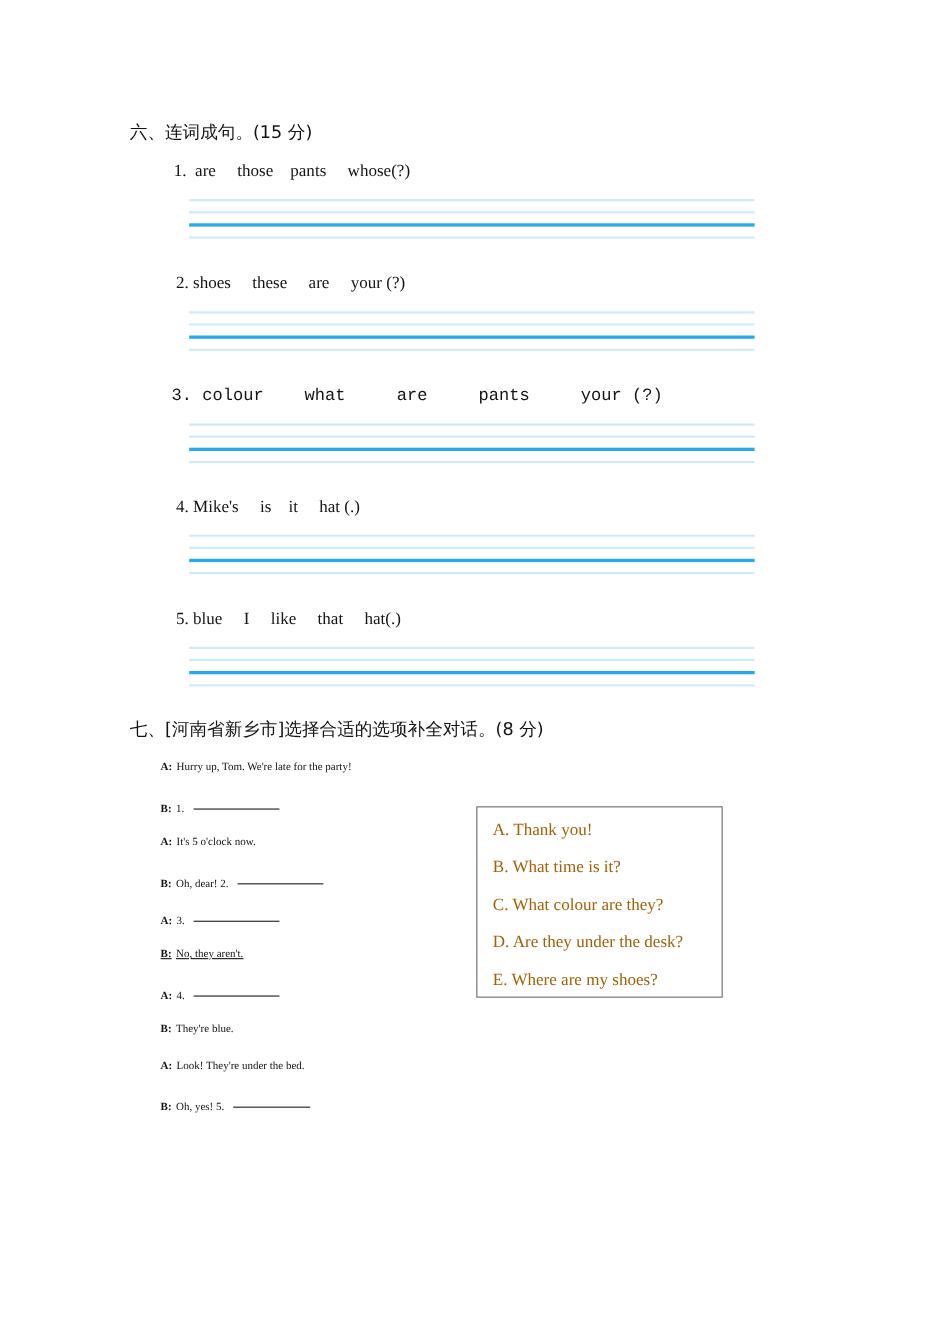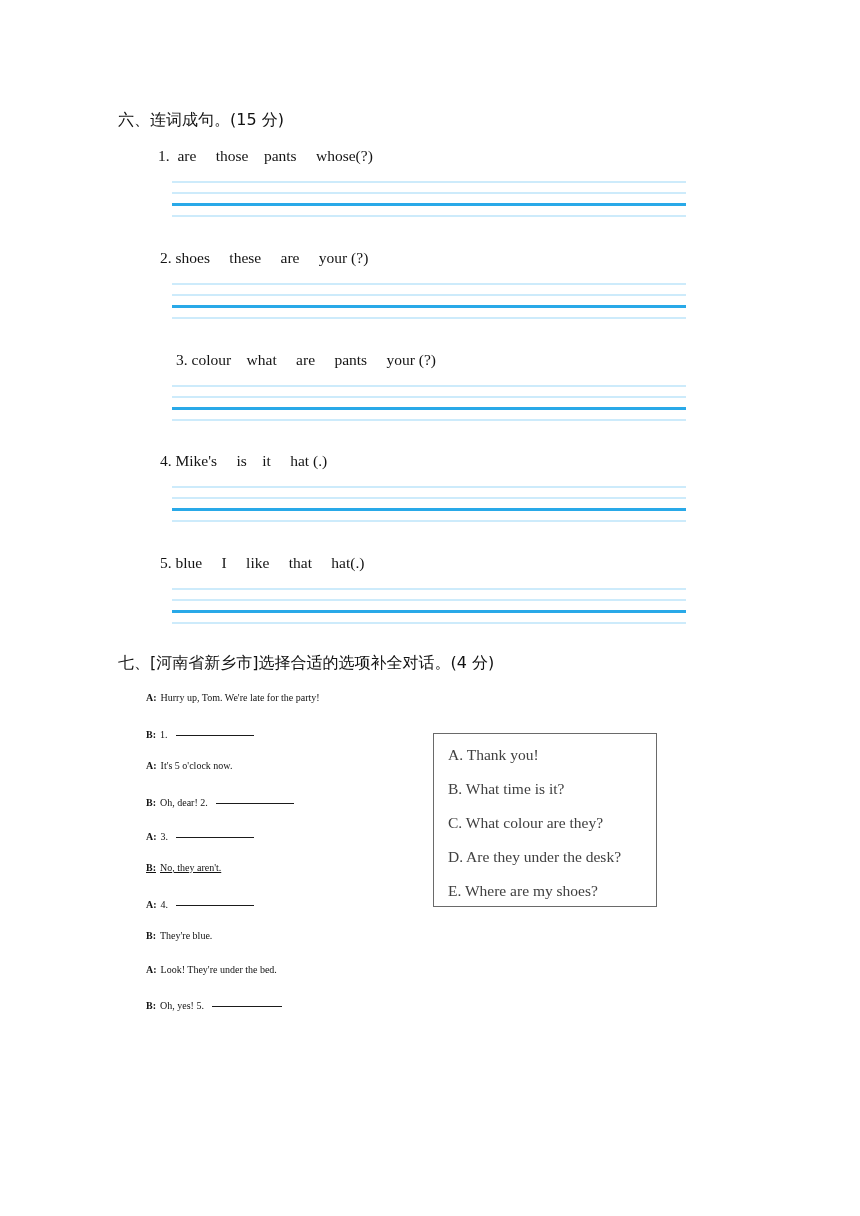--- a/index.html
+++ b/index.html
@@ -107,21 +107,21 @@
   .options-box {
     position: absolute;
     border: 1.5px solid #6a6a6a;
     background: #ffffff;
     box-sizing: border-box;
     padding: 11px 14px 13px 14px;
   }
   .options-box .opt {
     font-size: 15.5px;
     line-height: 20px;
-    color: #404040;
+    color: #a16207;
     margin-bottom: 14px;
     white-space: nowrap;
   }
   .options-box .opt:last-child { margin-bottom: 0; }
 </style>
 </head>
 <body>
 
 <div class="page">
 
@@ -138,21 +138,21 @@
   </div>
 
   <div class="scramble-item" style="left:160px; top:248px;">2. shoes     these     are     your (?)</div>
   <div class="writing-block" style="left:172px; top:283px;">
     <div class="rule r1"></div>
     <div class="rule r2"></div>
     <div class="rule r3"></div>
     <div class="rule r4"></div>
   </div>
 
-  <div class="scramble-item" style="left:176px; top:350px;">3. colour    what     are     pants     your (?)</div>
+  <div class="scramble-item" style="left:156px; top:350px;font-family:Liberation Mono, monospace;">3. colour    what     are     pants     your (?)</div>
   <div class="writing-block" style="left:172px; top:385px;">
     <div class="rule r1"></div>
     <div class="rule r2"></div>
     <div class="rule r3"></div>
     <div class="rule r4"></div>
   </div>
 
   <div class="scramble-item" style="left:160px; top:451px;">4. Mike's     is    it     hat (.)</div>
   <div class="writing-block" style="left:172px; top:486px;">
     <div class="rule r1"></div>
@@ -163,21 +163,21 @@
 
   <div class="scramble-item" style="left:160px; top:553px;">5. blue     I     like     that     hat(.)</div>
   <div class="writing-block" style="left:172px; top:588px;">
     <div class="rule r1"></div>
     <div class="rule r2"></div>
     <div class="rule r3"></div>
     <div class="rule r4"></div>
   </div>
 
   <div class="section-heading" style="left:118px; top:651px;">
-    <span class="cn">七、[河南省新乡市]选择合适的选项补全对话。(4 分)</span>
+    <span class="cn">七、[河南省新乡市]选择合适的选项补全对话。(8 分)</span>
   </div>
 
   <div class="dialogue-line" style="left:146px; top:688px;">
     <span class="spk">A:</span><span class="txt">Hurry up, Tom. We're late for the party!</span>
   </div>
 
   <div class="dialogue-line" style="left:146px; top:722px;">
     <span class="spk">B:</span><span class="txt">1.</span><span class="blank"></span>
   </div>
 

